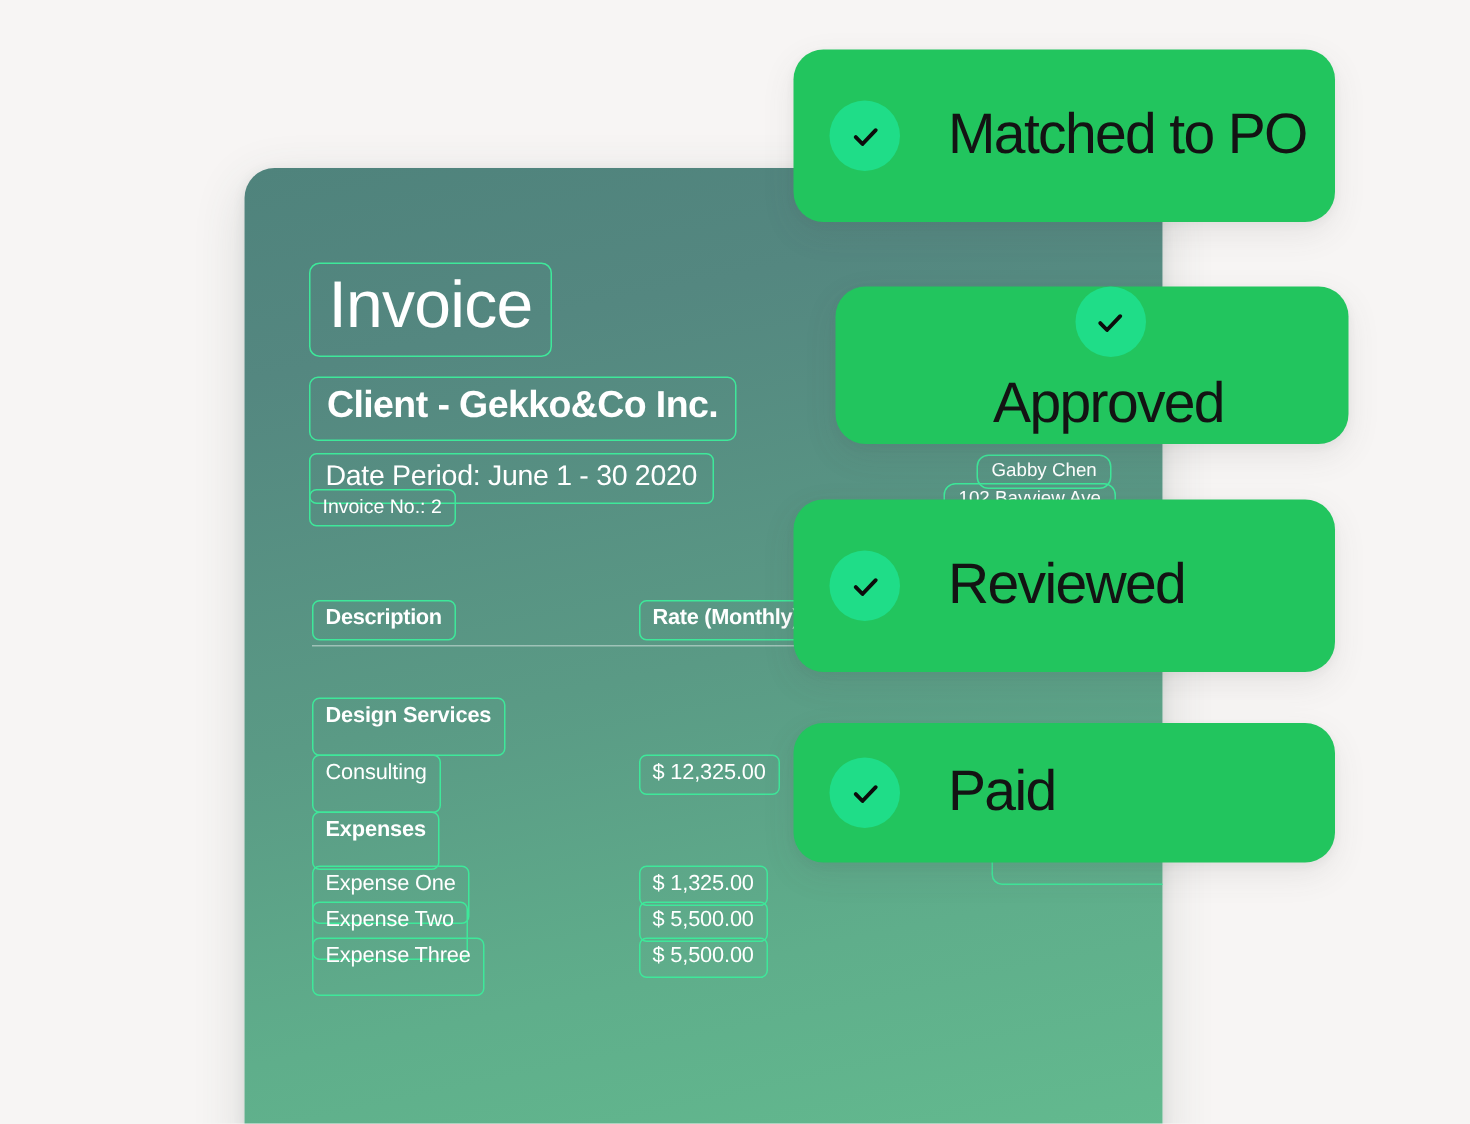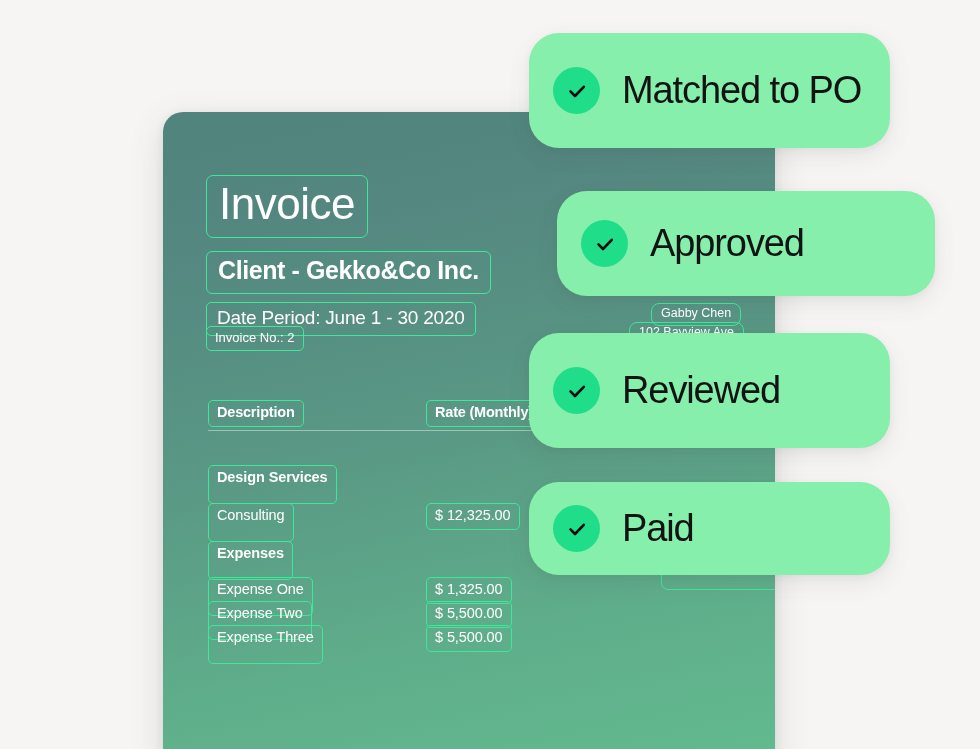--- a/index.html
+++ b/index.html
@@ -166,24 +166,25 @@
     height: 38px;
     border: 1.8px solid #3ee89a;
     border-radius: 7px;
   }
 
   
   .status-card {
     position: absolute;
     display: flex;
     align-items: center;
-    background: #86efac;
-    border-radius: 30px;
+    background: #22c55e;
+    border-radius: 20px;
     box-shadow: 0 8px 22px rgba(80, 80, 80, 0.10),
                 0 2px 6px rgba(80, 80, 80, 0.06);
+    gap: 10px;
   }
 
   .status-check {
     flex: 0 0 auto;
     width: 47px;
     height: 47px;
     margin-left: 24px;
     border-radius: 50%;
     background: #1fdd88;
     display: flex;
@@ -196,21 +197,21 @@
   .status-label {
     margin-left: 22px;
     font-size: 38px;
     font-weight: 400;
     letter-spacing: -1.1px;
     color: #131313;
     white-space: nowrap;
   }
 
   #card-0 { left: 529px; top: 33px;  width: 361px; height: 115px; }
-  #card-1 { left: 557px; top: 191px; width: 378px; height: 105px; }
+  #card-1 { left: 557px; top: 191px; width: 342px; height: 105px; flex-direction: column; }
   #card-2 { left: 529px; top: 333px; width: 361px; height: 115px; text-align: right; }
   #card-3 { left: 529px; top: 482px; width: 361px; height: 93px; }
 </style>
 </head>
 <body>
 
 <div id="stage">
 
   <div id="invoice-card">
 

